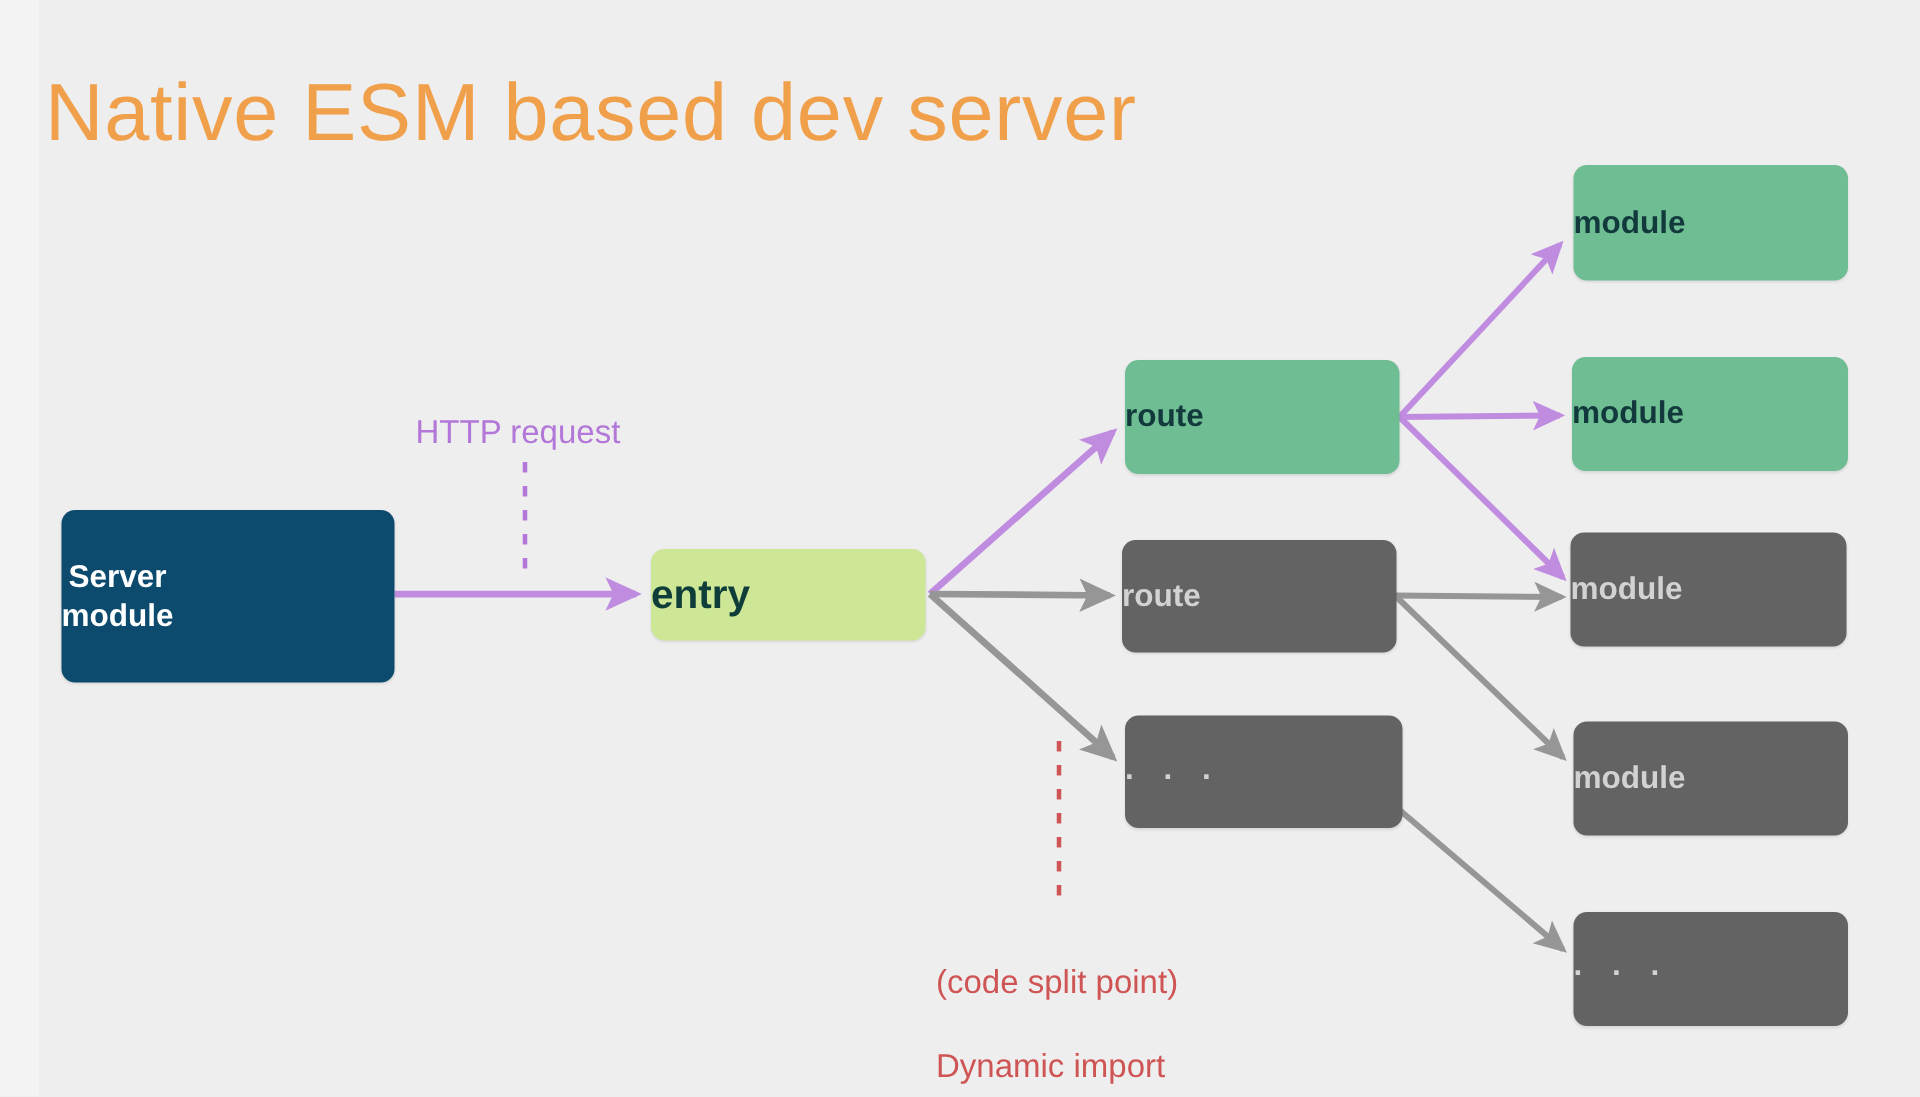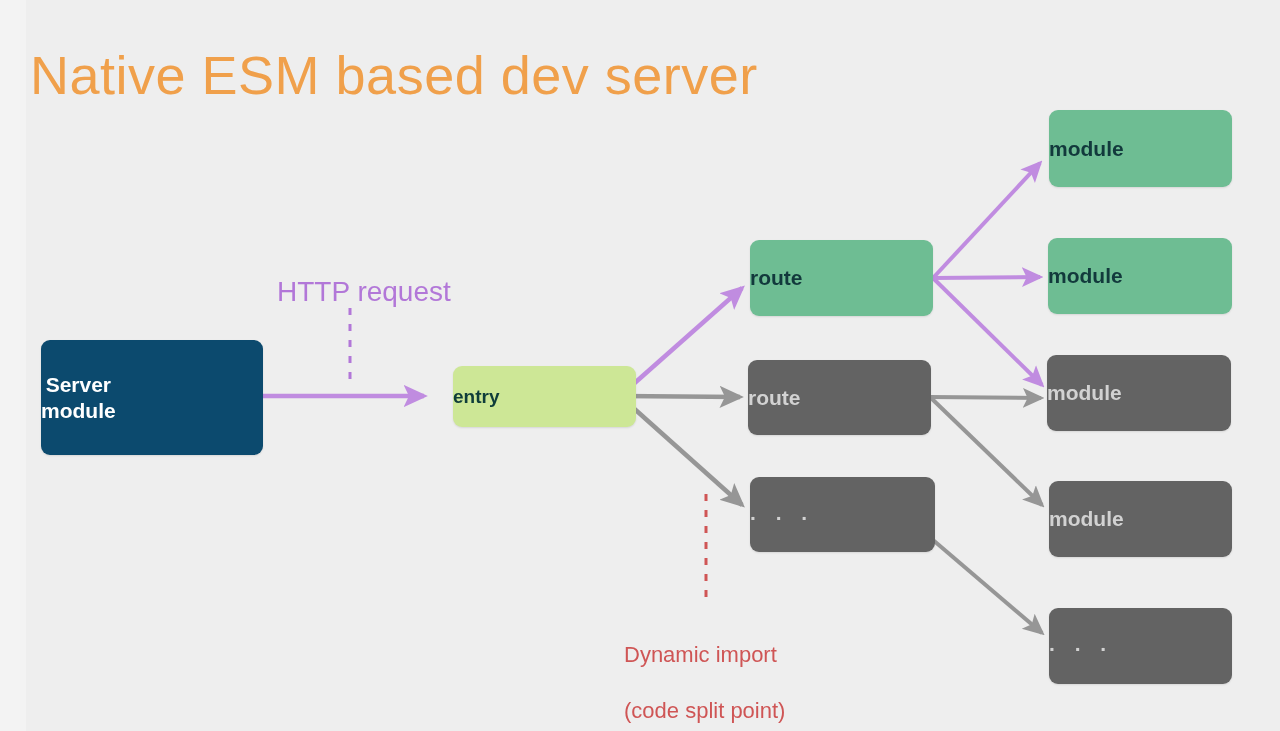--- a/index.html
+++ b/index.html
@@ -52,38 +52,38 @@
     position: absolute;
     border-radius: 9px;
     display: flex;
     align-items: center;
     text-align: center;
     box-sizing: border-box;
     line-height: 1.22;
     box-shadow: 0 1px 2px rgba(0,0,0,0.10);
   }
   .node-teal   { background: #0c4a6e; color: #ffffff; font-weight: bold; font-size: 21px; }
-  .node-lime   { background: #cde796; color: #0f3d3a; font-weight: bold; font-size: 19px; margin-left: 19px; }
+  .node-lime   { background: #cde796; color: #0f3d3a; font-weight: bold; font-size: 27px; }
   .node-green  { background: #6ebd93; color: #12393c; font-weight: bold; font-size: 21px; }
   .node-gray   { background: #636363; color: #d2d2d2; font-weight: bold; font-size: 21px; }
   .dots {
     letter-spacing: 7px;
     font-size: 21px;
     font-weight: bold;
     transform: translateY(-2px);
   }
   .caption {
     position: absolute;
     white-space: pre-line;
     line-height: 1.28;
   }
   #http-request-label {
     left: 277px;
     top: 274px;
-    font-size: 28px;
+    font-size: 22px;
     color: #b277d8;
   }
   #dynamic-import-label {
     left: 624px;
     top: 613px;
     font-size: 22px;
     color: #cf5555;
   }
 </style>
 </head>
@@ -169,17 +169,17 @@
     <span>module</span>
   </div>
 
   <div class="node node-gray" style="left:1049px; top:608px; width:183px; height:76px;">
     <span class="dots">. . .</span>
   </div>
 
   <div class="caption" id="http-request-label">HTTP request</div>
 
   <div class="caption" id="dynamic-import-label">
+    <div>(code split point)</div>
     <div>Dynamic import</div>
-    <div>(code split point)</div>
   </div>
 
 </div>
 
 </body></html>

